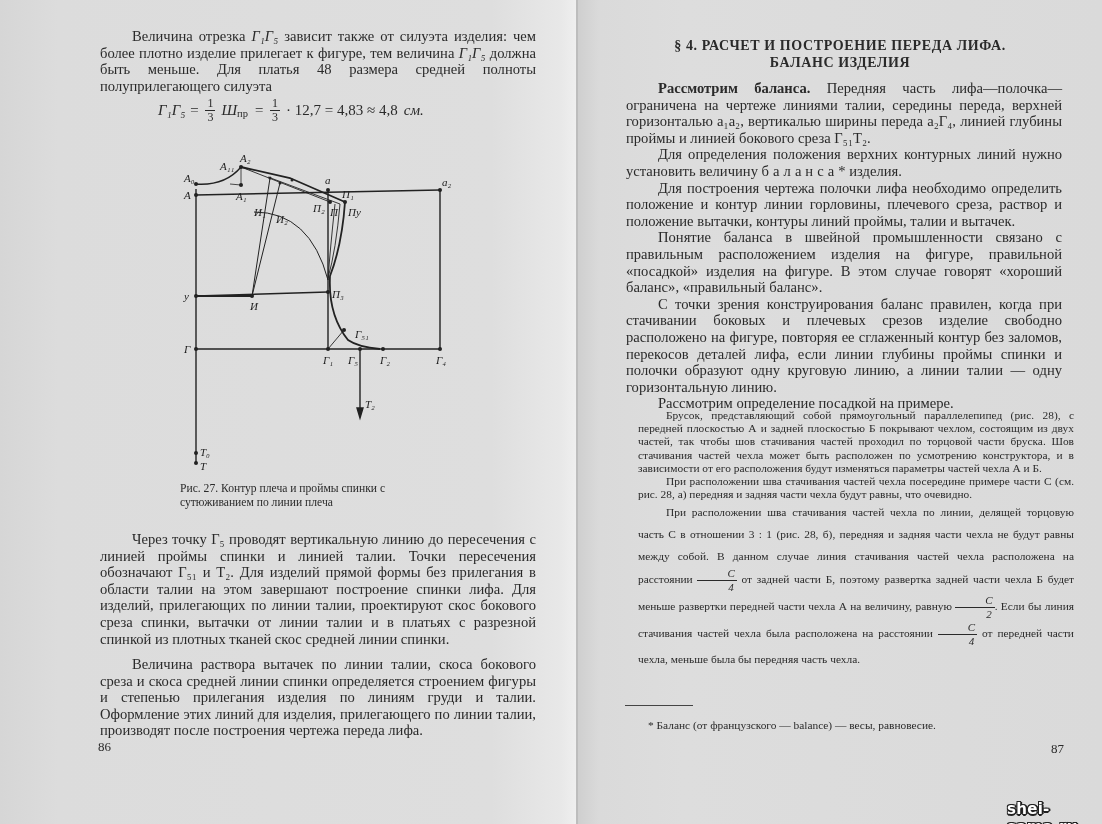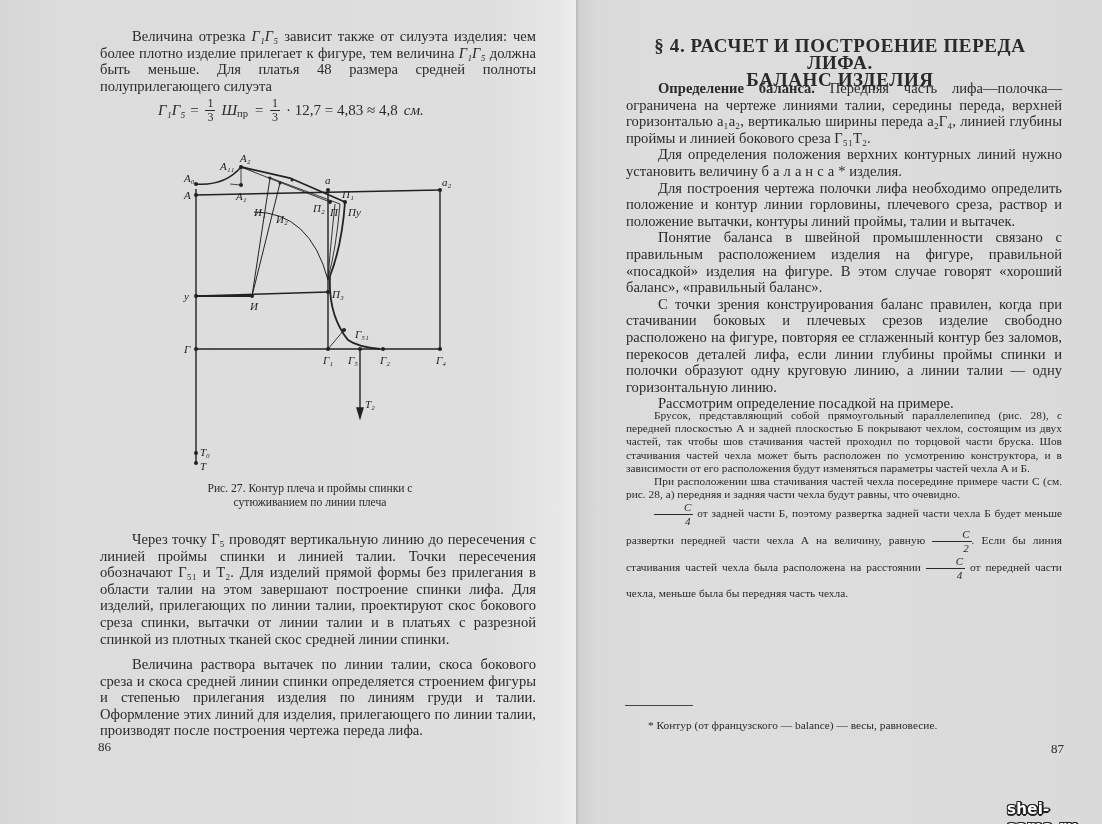--- a/index.html
+++ b/index.html
@@ -5,33 +5,33 @@
   html, body { margin:0; padding:0; }
   body { width:1102px; height:824px; background:#d9d9d9; position:relative; overflow:hidden;
          font-family:"Liberation Serif","DejaVu Serif",serif; color:#2a2a2a; }
   .page { position:absolute; top:0; height:824px; background:#dcdcdc; }
   .page.left { left:0; width:578px; background:linear-gradient(90deg,#d6d6d6 0%,#dcdcdc 10%,#dedede 85%,#e8e8e8 97%,#f0f0f0 100%); }
   .page.right { left:578px; width:524px; background:linear-gradient(90deg,#cfcfcf 0%,#dadada 4%,#dddddd 20%,#dadada 100%); }
   .gutter { position:absolute; left:576px; top:0; width:2px; height:824px; background:#bdbdbd; }
 
   .txt { position:absolute; font-size:14.6px; line-height:16.6px; text-align:justify; }
   .txt p { margin:0; text-indent:32px; }
-  .small { font-size:11.4px; line-height:13.2px; }
+  .small { font-size:11.4px; line-height:13.2px;margin-left:12px; }
   .small p { text-indent:28px; }
   i.m { font-style:italic; }
   sub { font-size:70%; vertical-align:-2px; line-height:0;text-align:center; }
 
   .formula { position:absolute; left:158px; top:97px; font-size:15px; font-style:italic; white-space:nowrap; display:flex; align-items:center; gap:6px; }
   .frac { display:inline-flex; flex-direction:column; align-items:center; font-style:normal; font-size:12px; line-height:13px; }
   .frac .num { border-bottom:1px solid #2a2a2a; padding:0 2px; }
   .frac.it { font-style:italic; }
 
-  .caption { position:absolute; left:180px; top:482px; width:260px; font-size:11.6px; line-height:14px; text-align:center; }
-
-  .heading { position:absolute; left:620px; top:37px; width:440px; text-align:center; font-weight:bold; font-size:19px; line-height:17px; letter-spacing:0.6px; }
+  .caption { position:absolute; left:180px; top:482px; width:260px; font-size:11.6px; line-height:14px; text-align:left; }
+
+  .heading { position:absolute; left:620px; top:37px; width:440px; text-align:center; font-weight:bold; font-size:14px; line-height:17px; letter-spacing:0.6px; }
   .spaced { letter-spacing:4px; }
   .bold { font-weight:bold; }
 
   .pagenum { position:absolute; font-size:13px; }
   .fn-rule { position:absolute; left:625px; top:705px; width:68px; height:1px; background:#444; }
   .footnote { position:absolute; left:648px; top:719px; font-size:11.4px; }
   .watermark { position:absolute; left:1007px; top:800px; font-family:"DejaVu Sans",sans-serif; font-weight:bold; font-size:15px; color:#fff;
                text-shadow:-1px -1px 0 #222,1px -1px 0 #222,-1px 1px 0 #222,1px 1px 0 #222,0 2px 0 #222,2px 0 0 #222; letter-spacing:0.3px; }
 
   .fig { position:absolute; left:170px; top:150px; }
@@ -158,46 +158,47 @@
   <p>Величина раствора вытачек по линии талии, скоса бокового среза и скоса средней линии спинки определяется строением фигуры и степенью прилегания изделия по линиям груди и талии. Оформление этих линий для изделия, прилегающего по линии талии, производят после построения чертежа переда лифа.</p>
 </div>
 <div class="pagenum" style="left:98px;top:739px;">86</div>
 
 <div class="heading">
   <div>§ 4. РАСЧЕТ И ПОСТРОЕНИЕ ПЕРЕДА ЛИФА.</div>
   <div>БАЛАНС ИЗДЕЛИЯ</div>
 </div>
 
 <div class="txt" style="left:626px;top:80px;width:436px;">
-  <p><span class="bold">Определение баланса.</span><span> Передняя часть лифа—полочка—ограничена на чертеже линиями талии, середины переда, верхней горизонталью а₁а₂, вертикалью ширины переда а₂Г₄, линией глубины проймы и линией бокового среза Г₅₁Т₂.</span></p>
+  <p><span class="bold">Рассмотрим баланса.</span><span> Передняя часть лифа—полочка—ограничена на чертеже линиями талии, середины переда, верхней горизонталью а₁а₂, вертикалью ширины переда а₂Г₄, линией глубины проймы и линией бокового среза Г₅₁Т₂.</span></p>
   <p><span>Для определения положения верхних контурных линий нужно установить величину </span><span class="spaced">баланса</span><span>* изделия.</span></p>
   <p>Для построения чертежа полочки лифа необходимо определить положение и контур линии горловины, плечевого среза, раствор и положение вытачки, контуры линий проймы, талии и вытачек.</p>
   <p>Понятие баланса в швейной промышленности связано с правильным расположением изделия на фигуре, правильной «посадкой» изделия на фигуре. В этом случае говорят «хороший баланс», «правильный баланс».</p>
   <p>С точки зрения конструирования баланс правилен, когда при стачивании боковых и плечевых срезов изделие свободно расположено на фигуре, повторяя ее сглаженный контур без заломов, перекосов деталей лифа, если линии глубины проймы спинки и полочки образуют одну круговую линию, а линии талии — одну горизонтальную линию.</p>
   <p>Рассмотрим определение посадкой на примере.</p>
 </div>
 
 <div class="txt small" style="left:626px;top:409px;width:436px;">
   <p>Брусок, представляющий собой прямоугольный параллелепипед (рис. 28), с передней плоскостью А и задней плоскостью Б покрывают чехлом, состоящим из двух частей, так чтобы шов стачивания частей проходил по торцовой части бруска. Шов стачивания частей чехла может быть расположен по усмотрению конструктора, и в зависимости от его расположения будут изменяться параметры частей чехла А и Б.</p>
   <p>При расположении шва стачивания частей чехла посередине примере части С (см. рис. 28, а) передняя и задняя части чехла будут равны, что очевидно.</p>
   <p style="line-height:22px;">
+    <span>При расположении шва стачивания частей чехла по линии, делящей торцовую часть С в отношении 3 : 1 (рис. 28, б), передняя и задняя части чехла не будут равны между собой. В данном случае линия стачивания частей чехла расположена на расстоянии</span>
     <span class="frac it" style="vertical-align:middle;font-size:11px;">
         <span class="num">С</span>
         <span>4</span>
       </span>
     <span>от задней части Б, поэтому развертка задней части чехла Б будет меньше развертки передней части чехла А на величину, равную</span>
     <span class="frac it" style="vertical-align:middle;font-size:11px;">
         <span class="num">С</span>
         <span>2</span>
       </span><span>. Если бы линия стачивания частей чехла была расположена на расстоянии</span>
     <span class="frac it" style="vertical-align:middle;font-size:11px;">
         <span class="num">С</span>
         <span>4</span>
       </span>
     <span>от передней части чехла, меньше была бы передняя часть чехла.</span>
   </p>
 </div>
 
 <div class="fn-rule"></div>
-<div class="footnote">* Контур (от французского — balance) — весы, равновесие.</div>
+<div class="footnote">* Баланс (от французского — balance) — весы, равновесие.</div>
 <div class="pagenum" style="left:1051px;top:741px;">87</div>
 
 <div class="watermark">shei-sama.ru</div>
 
 </body></html>

